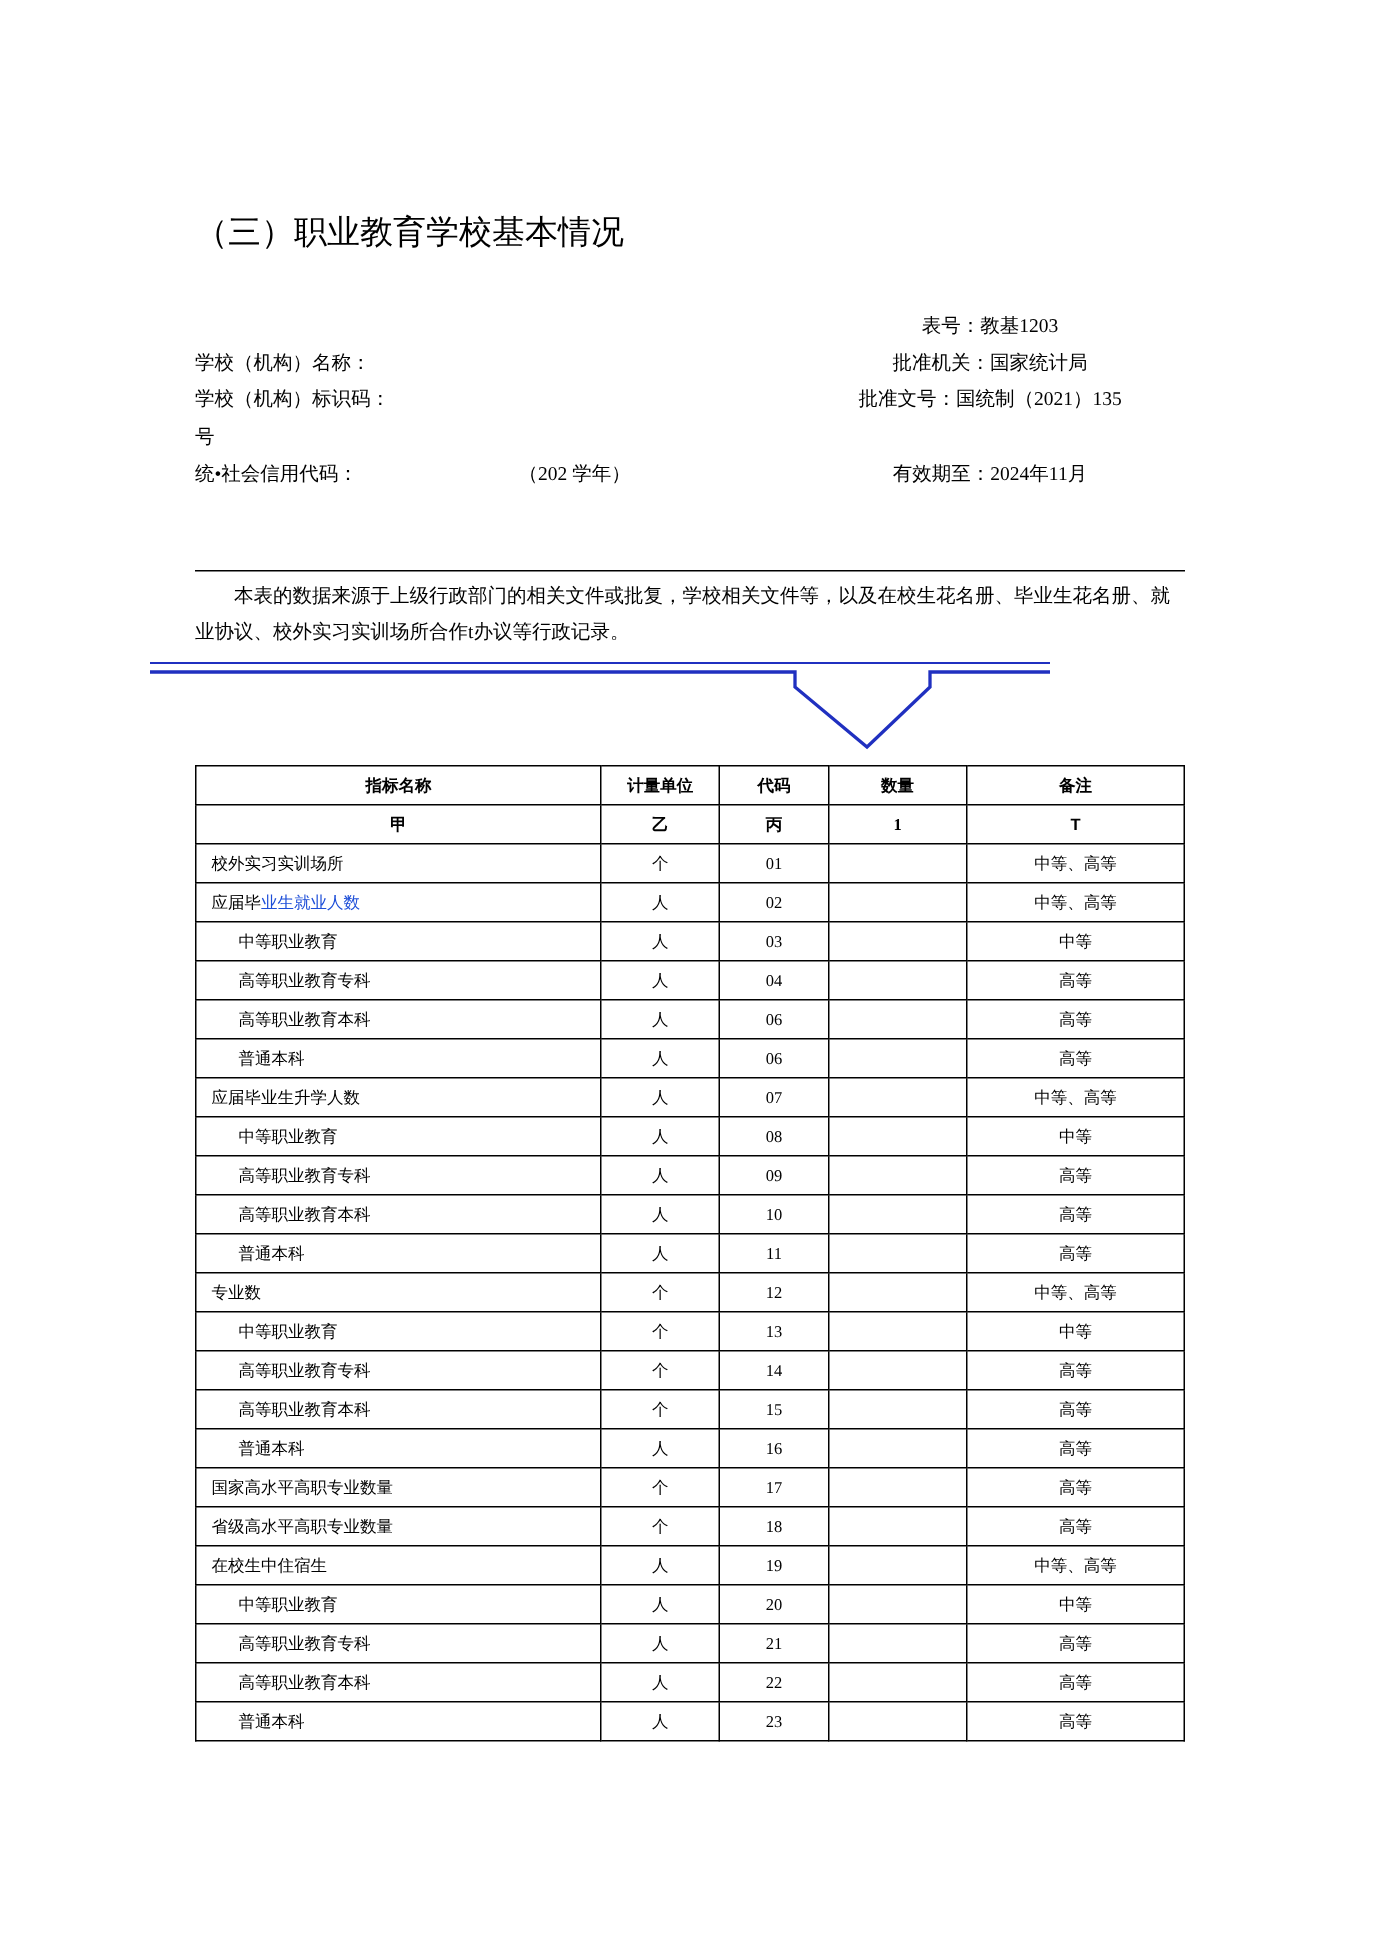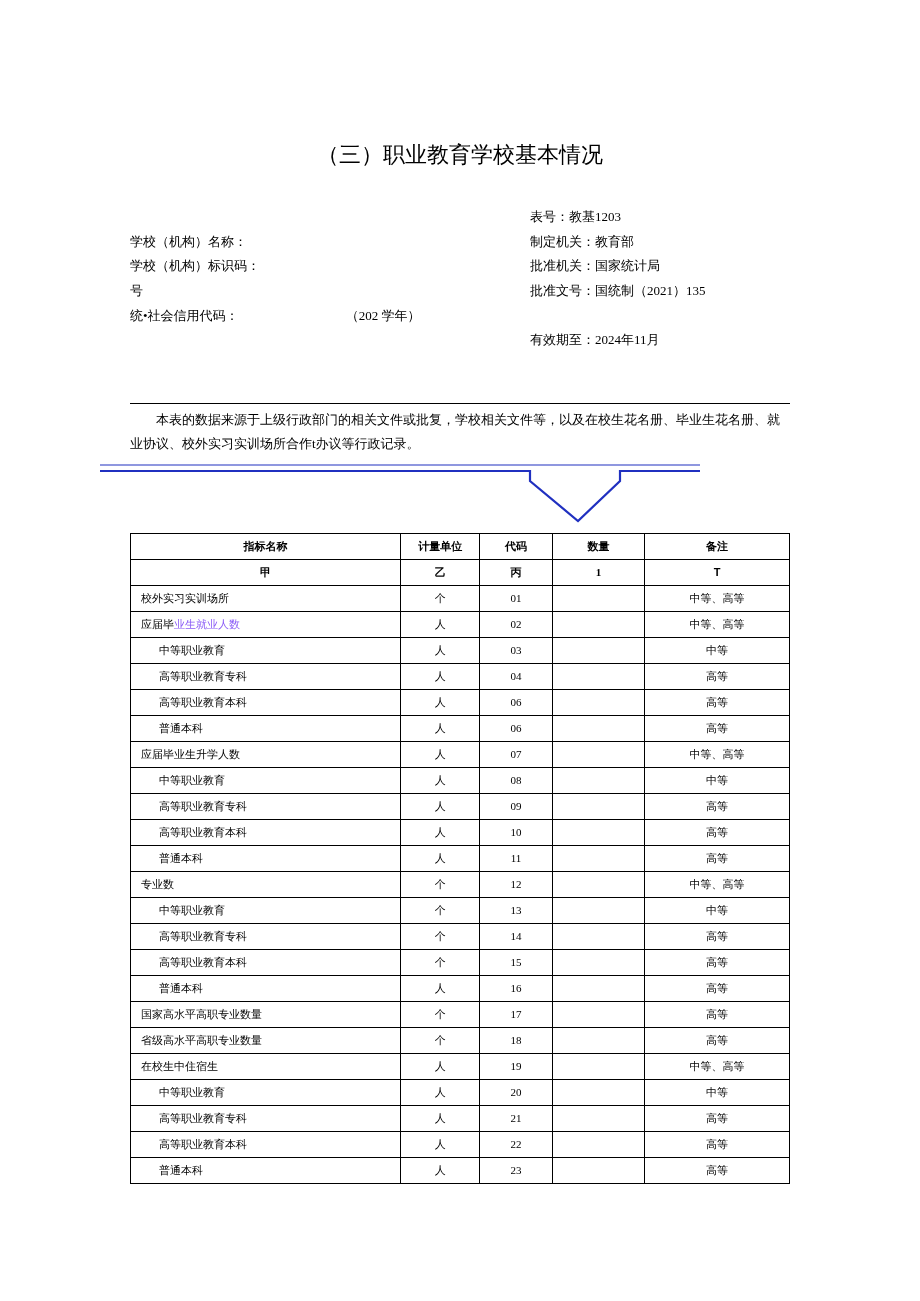--- a/index.html
+++ b/index.html
@@ -5,34 +5,34 @@
     * { margin: 0; padding: 0; box-sizing: border-box; }
     body {
       font-family: "SimSun", "宋体", serif;
       background: #fff;
       width: 920px;
       padding: 140px 130px 60px 130px;
       font-size: 13px;
       color: #000;
     }
     .title {
-      text-align: center;
+      text-align: left;
       font-size: 22px;
       font-weight: normal;
       margin-bottom: 35px;
       font-family: "SimSun", serif;
     }
     .meta-block {
       display: flex;
       justify-content: space-between;
       margin-bottom: 50px;
       line-height: 1.9;
     }
     .meta-left { flex: 1; }
-    .meta-right { width: 260px; }
+    .meta-right { width: 260px; text-align: center; }
     .meta-center { text-align: left; flex: 0 0 120px; align-self: flex-end; padding-bottom: 2px;}
     .hr-line { border-top: 1px solid #000; margin-bottom: 4px; }
     .note {
       margin: 0 0 8px 0;
       line-height: 1.8;
       text-indent: 2em;
     }
     .callout-wrap {
       position: relative;
       height: 70px;
@@ -60,21 +60,21 @@
     td.name-cell {
       text-align: left;
       padding-left: 10px;
     }
     td.indent { padding-left: 28px; margin-top: 32px; }
     .col-name { width: 41%; }
     .col-unit { width: 12%; }
     .col-code { width: 11%; }
     .col-qty { width: 14%; }
     .col-remark { width: 22%; }
-    .link-like { color: #8b5cf6; }
+    .link-like { color: #1d4ed8; }
     .remark-t { font-family: Arial, sans-serif; }
   </style>
 </head>
 <body>
 
 <h1 class="title">（三）职业教育学校基本情况</h1>
 
 <div class="meta-block">
   <div class="meta-left">
     <div style="height:1.9em"></div>
@@ -83,21 +83,20 @@
     <div>号</div>
     <div style="display:flex;">
       <div>统•社会信用代码：</div>
       <div style="flex:1"></div>
       <div class="meta-center">（202 学年）</div>
       <div style="flex:0.6"></div>
     </div>
   </div>
   <div class="meta-right">
     <div>表号：教基1203</div>
-    <div>制定机关：教育部</div>
     <div>批准机关：国家统计局</div>
     <div>批准文号：国统制（2021）135</div>
     <div style="height:1.9em"></div>
     <div>有效期至：2024年11月</div>
   </div>
 </div>
 
 <div class="hr-line"></div>
 
 <p class="note">本表的数据来源于上级行政部门的相关文件或批复，学校相关文件等，以及在校生花名册、毕业生花名册、就业协议、校外实习实训场所合作t办议等行政记录。</p>

